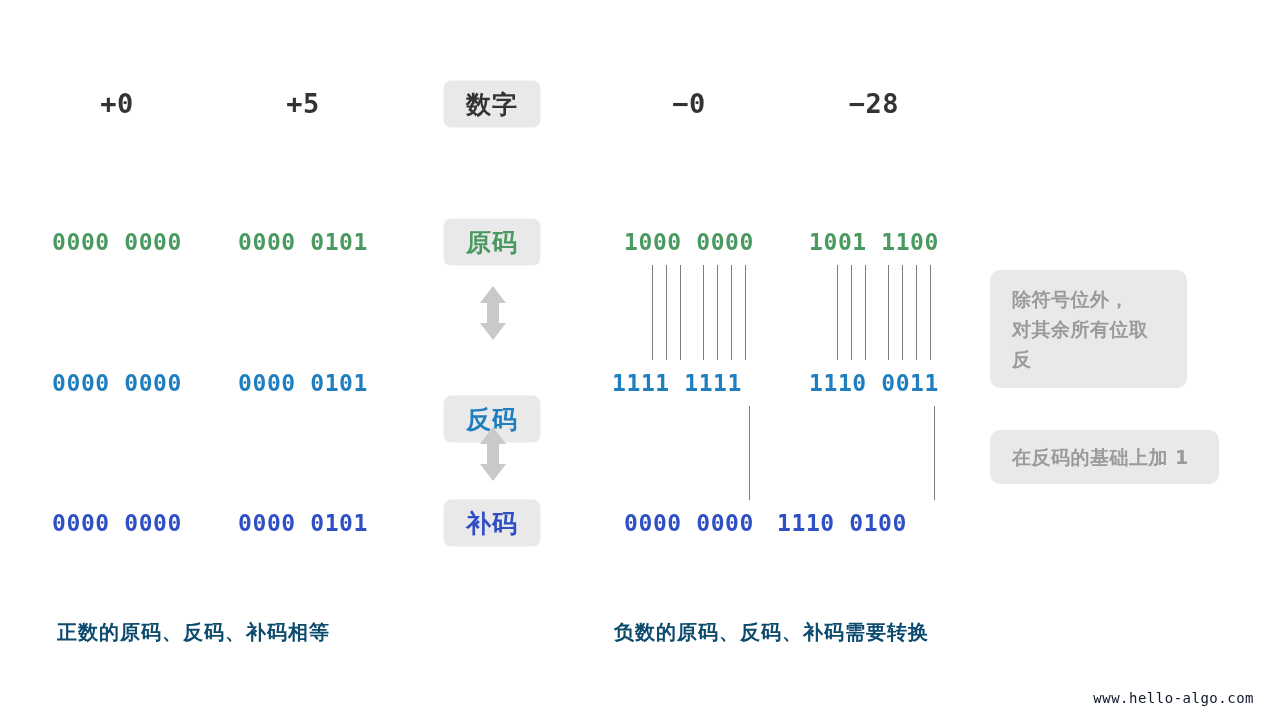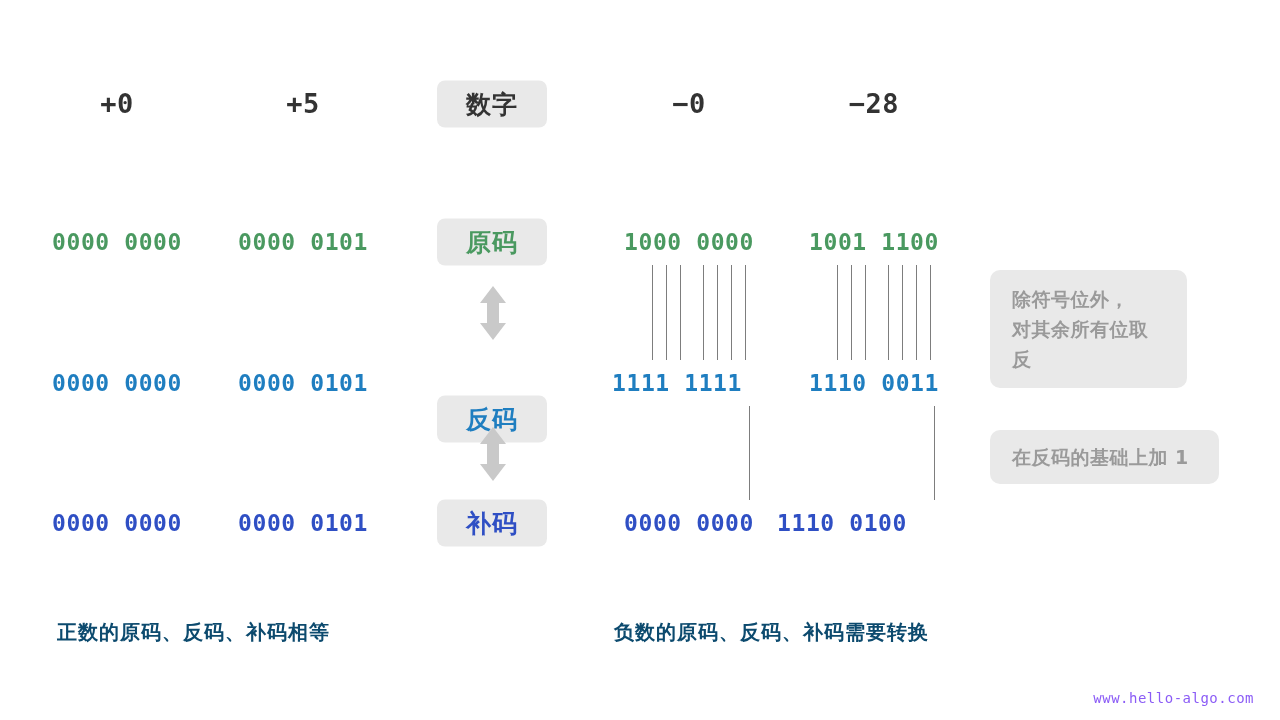--- a/index.html
+++ b/index.html
@@ -53,21 +53,21 @@
     position: absolute;
     transform: translate(-50%, -50%);
     background: #e9e9e9;
     border-radius: 8px;
     display: flex;
     align-items: center;
     justify-content: center;
     font-size: 25px;
     font-weight: bold;
     letter-spacing: 1px;
-    width: 110px;
+    width: 97px;
     height: 47px;
     box-sizing: border-box;
   }
   .chip.dark  { color: #333333; }
   .chip.green { color: #4a9960; }
   .chip.blue  { color: #1f7ec0; }
   .chip.navy  { color: #2f4fc4; }
 
   
   .arrow {
@@ -107,21 +107,21 @@
     font-weight: bold;
     letter-spacing: 1px;
     white-space: nowrap;
   }
 
   
   .watermark {
     position: absolute;
     right: 26px;
     bottom: 14px;
-    color: #8b5cf6;
+    color: #0f172a;
     font-family: "DejaVu Sans Mono", "Liberation Mono", monospace;
     font-size: 14px;
     letter-spacing: 0.5px;
   }
 </style>
 </head>
 <body>
 
 <div class="stage">
 

